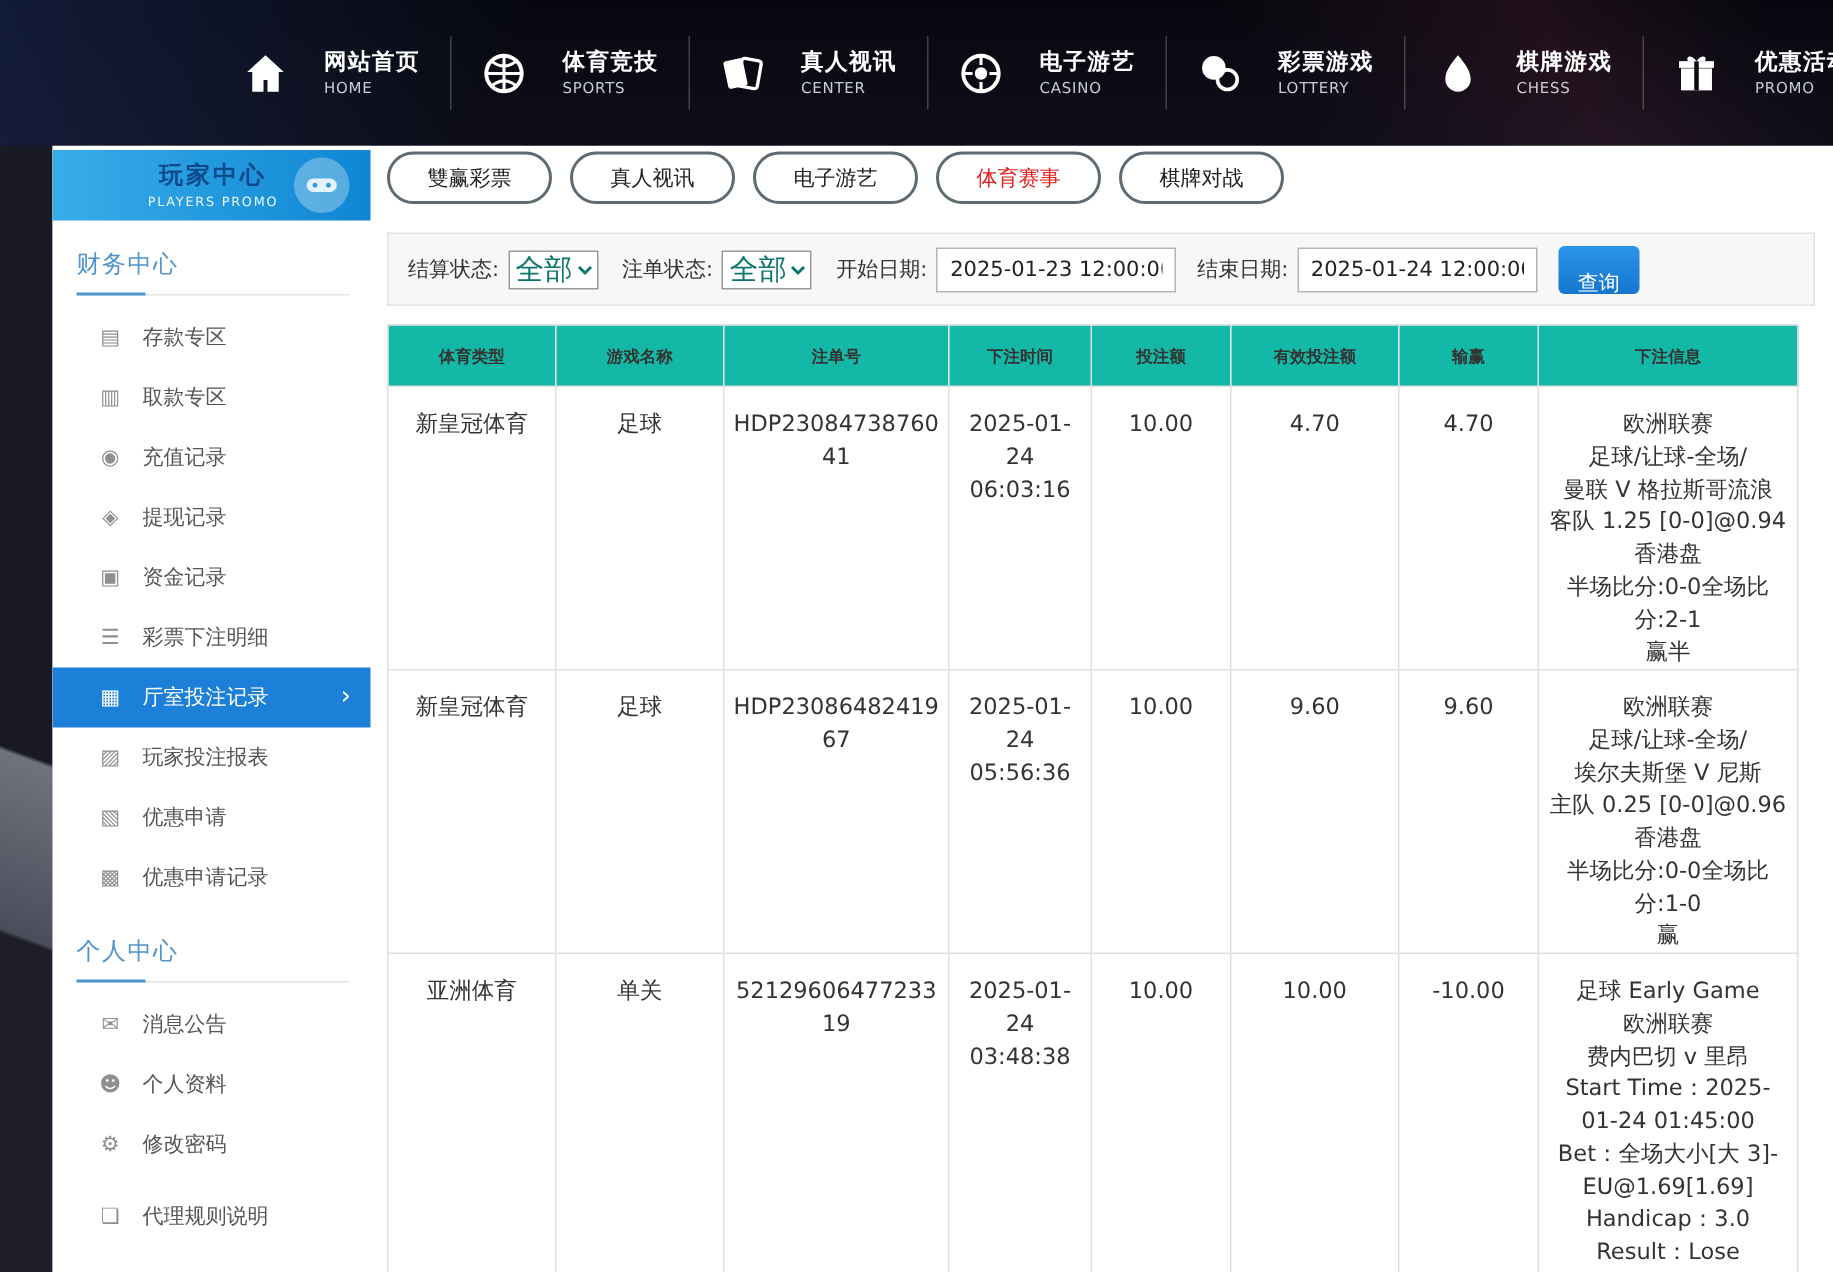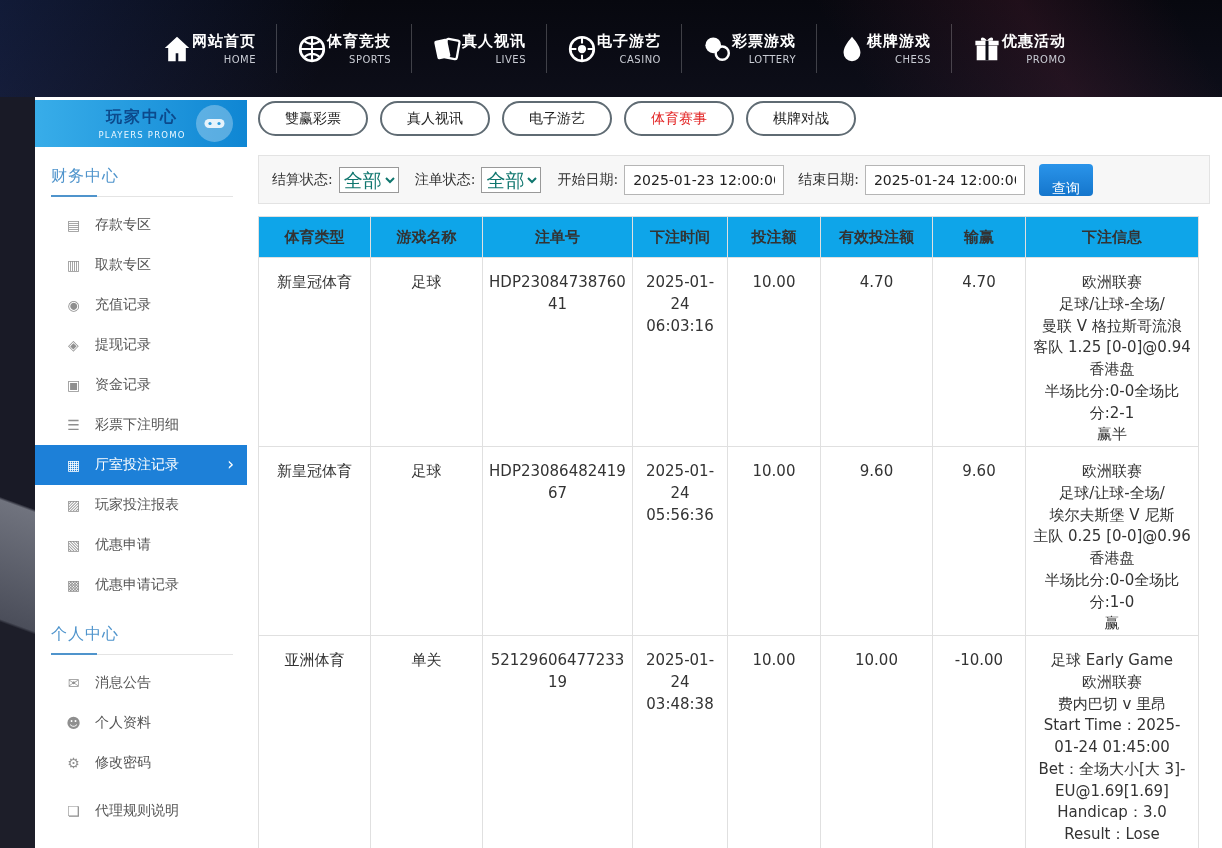--- a/index.html
+++ b/index.html
@@ -11,25 +11,25 @@
 
   
   .topnav {
     position:absolute; left:0; top:0; width:1222px; height:97px; z-index:5;
     background:
       linear-gradient(115deg, rgba(45,75,160,.28) 0%, transparent 28%),
       linear-gradient(60deg, transparent 68%, rgba(130,45,70,.20) 84%, transparent 96%),
       linear-gradient(#07080f,#0d0e19);
   }
   .nav-items { position:absolute; left:142px; top:0; height:100%; display:flex; align-items:center; }
-  .nav-item { display:flex; align-items:center; gap:0; padding:8px 20px; cursor:pointer; }
+  .nav-item { display:flex; align-items:center; gap:24px; padding:8px 20px; cursor:pointer; }
   .nav-item + .nav-item { border-left:1px solid rgba(255,255,255,.22); }
   .nav-icon { width:30px; height:30px; display:block; flex:0 0 30px; }
   .nav-zh { font-size:15px; font-weight:bold; color:#fff; letter-spacing:1px; display:block; text-align:center; white-space:nowrap; }
-  .nav-en { font-size:10px; color:#c9ccd4; display:block; text-align:right; margin-top:3px; letter-spacing:.5px; }
+  .nav-en { font-size:10px; color:#c9ccd4; display:block; text-align:left; margin-top:3px; letter-spacing:.5px; }
 
   
   .left-strip {
     position:absolute; left:0; top:97px; width:35px; height:751px;
     background:linear-gradient(200deg,#191a26 54%, #70737e 54.4%, #4b4e5a 70%, #1d1e29 70.4%);
   }
 
   
   .page { position:absolute; left:35px; top:97px; width:1187px; height:751px; background:#fff; overflow:hidden; }
 
@@ -80,21 +80,21 @@
   .flabel { margin-right:6px; white-space:nowrap; }
   .fsel { height:26px; font-size:19px; margin-right:16px; border:1px solid #999; background:#fff; font-family:inherit; color:#0f766e; }
   .fin { width:160px; height:30px; border:1px solid #b5b5b5; font-size:14px; padding:0 8px; color:#222; font-family:inherit; margin-right:14px; }
   .search-btn {
     background:linear-gradient(#2a94ea,#1576cc); color:#fff; border:none; border-radius:4px;
     height:31px; padding:16px 13px; font-size:14px; cursor:pointer; font-family:inherit;
   }
 
   .bet-table { margin-top:12px; width:940px; border-collapse:collapse; table-layout:fixed; }
   .bet-table th, .bet-table td { border:1px solid #e0e0e0; }
-  .bet-table th { height:41px; background:#0ea5e9; font-size:15px; color:#333; font-weight:bold; }
+  .bet-table th { height:41px; background:#14b8a6; font-size:11px; color:#333; font-weight:bold; }
   .bet-table td {
     vertical-align:top; padding:14px 6px 0; text-align:center;
     font-size:15px; color:#333; line-height:1.45;
   }
   tr.row-a td { height:187px; }
   tr.row-b td { height:187px; }
   tr.row-c td { height:240px; }
   .betid { word-break:break-all; }
   .info-cell { white-space:pre-line; overflow-wrap:break-word; word-break:break-word; padding-left:4px; padding-right:4px; }
 </style>
@@ -131,21 +131,21 @@
 
     <a class="nav-item">
       <span class="nav-icon">
         <svg viewBox="0 0 16 16" width="30" height="30">
             <rect x="2" y="3" width="7" height="10" rx="1" fill="#fff" transform="rotate(-12 5.5 8)"></rect>
             <rect x="7" y="3" width="7" height="10" rx="1" fill="none" stroke="#fff" stroke-width="1.2" transform="rotate(10 10.5 8)"></rect>
           </svg>
       </span>
       <span class="nav-text">
         <span class="nav-zh">真人视讯</span>
-        <span class="nav-en">LIVES</span>
+        <span class="nav-en">CENTER</span>
       </span>
     </a>
 
     <a class="nav-item">
       <span class="nav-icon">
         <svg viewBox="0 0 16 16" width="30" height="30">
             <circle cx="8" cy="8" r="6.3" fill="none" stroke="#fff" stroke-width="1.4"></circle>
             <circle cx="8" cy="8" r="2.2" fill="#fff"></circle>
             <path d="M8 1.7V5M14.3 8H11M8 14.3V11M1.7 8H5" stroke="#fff" stroke-width="1.1"></path>
           </svg>

